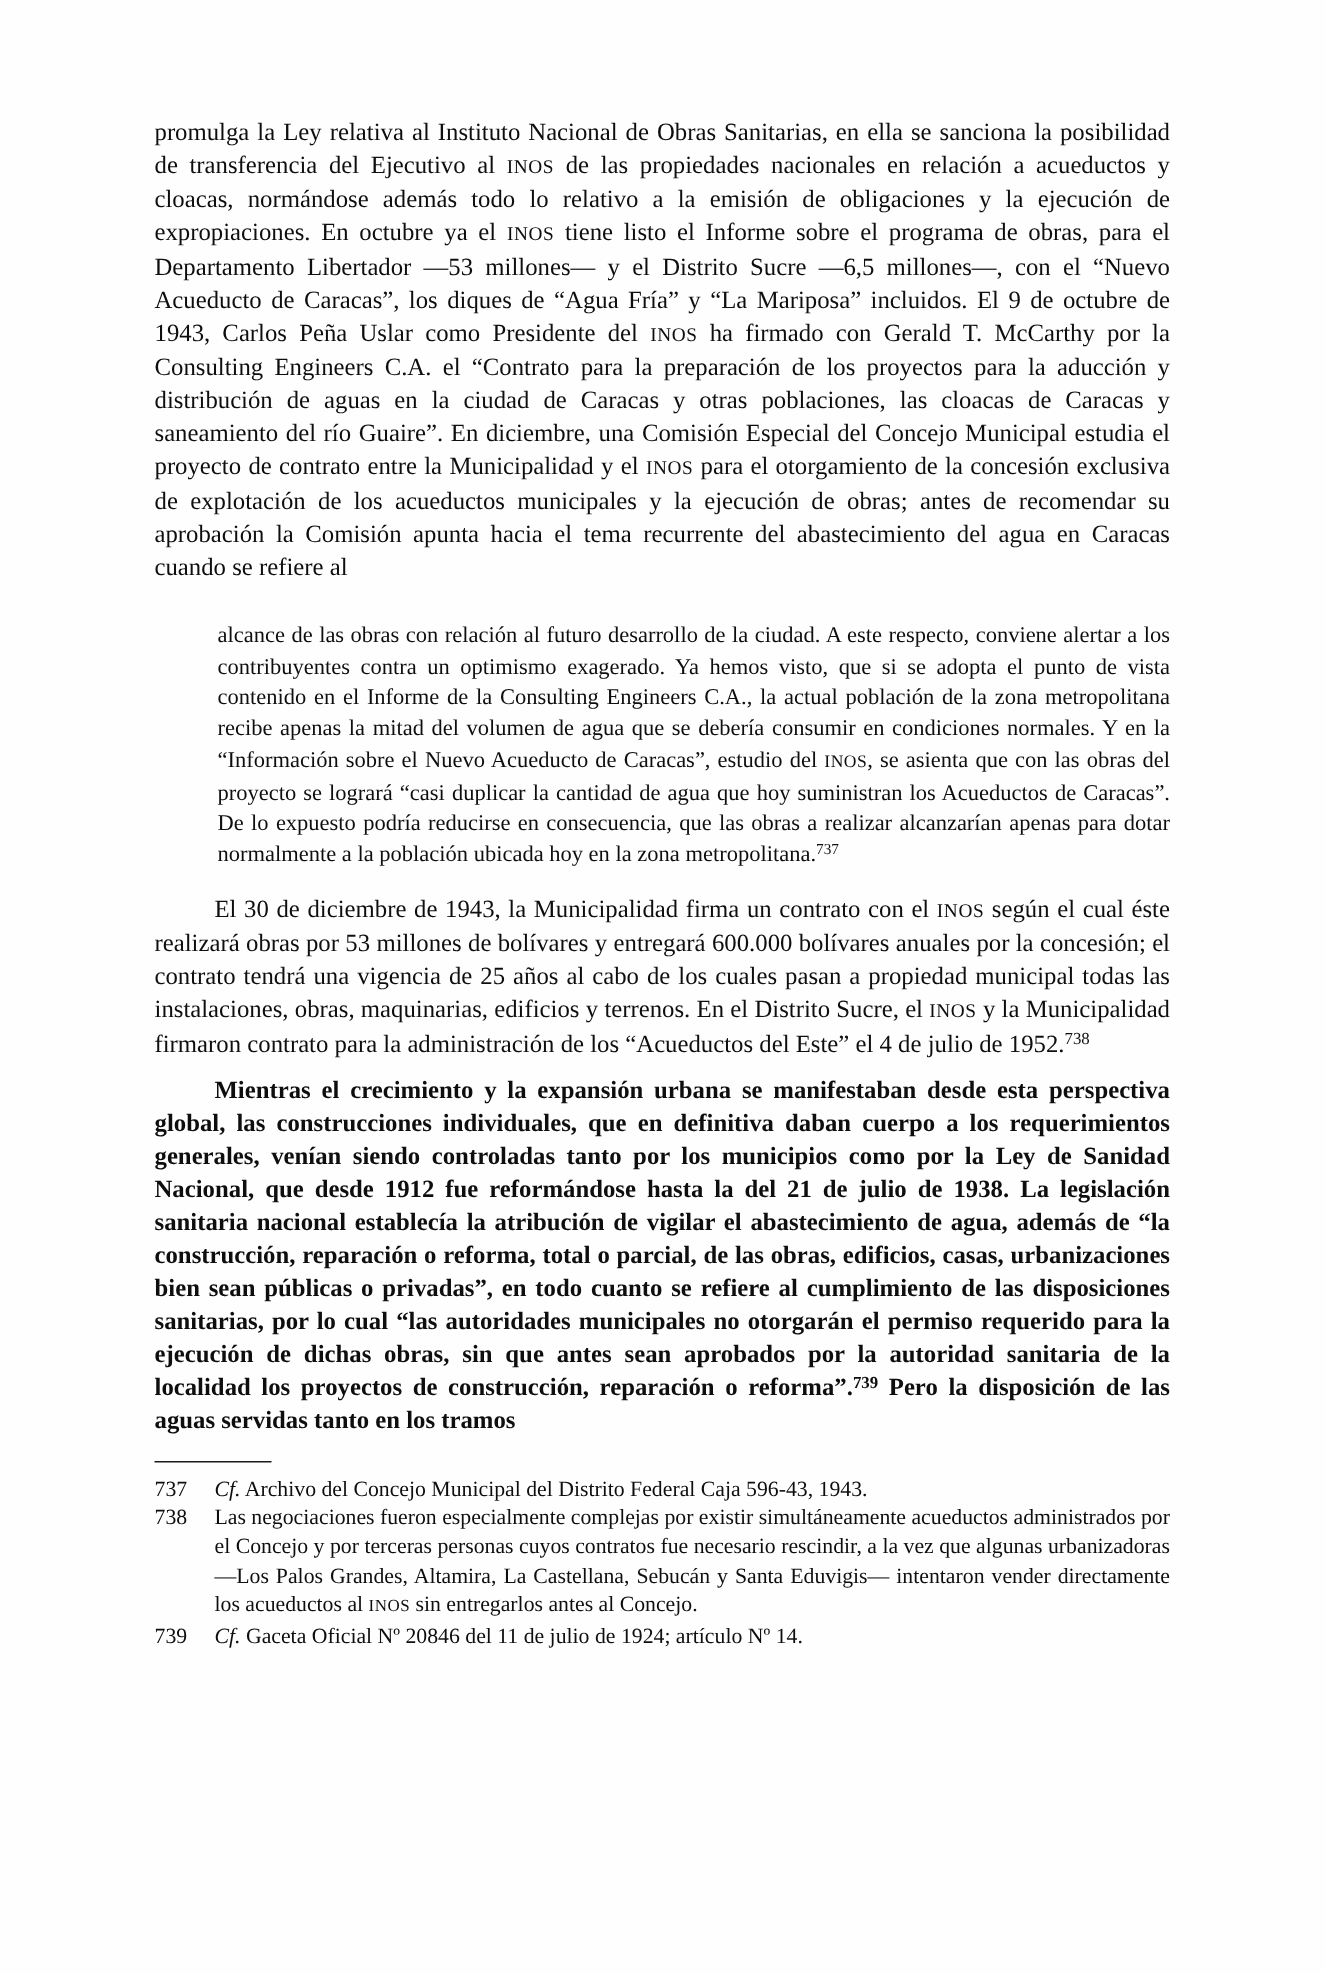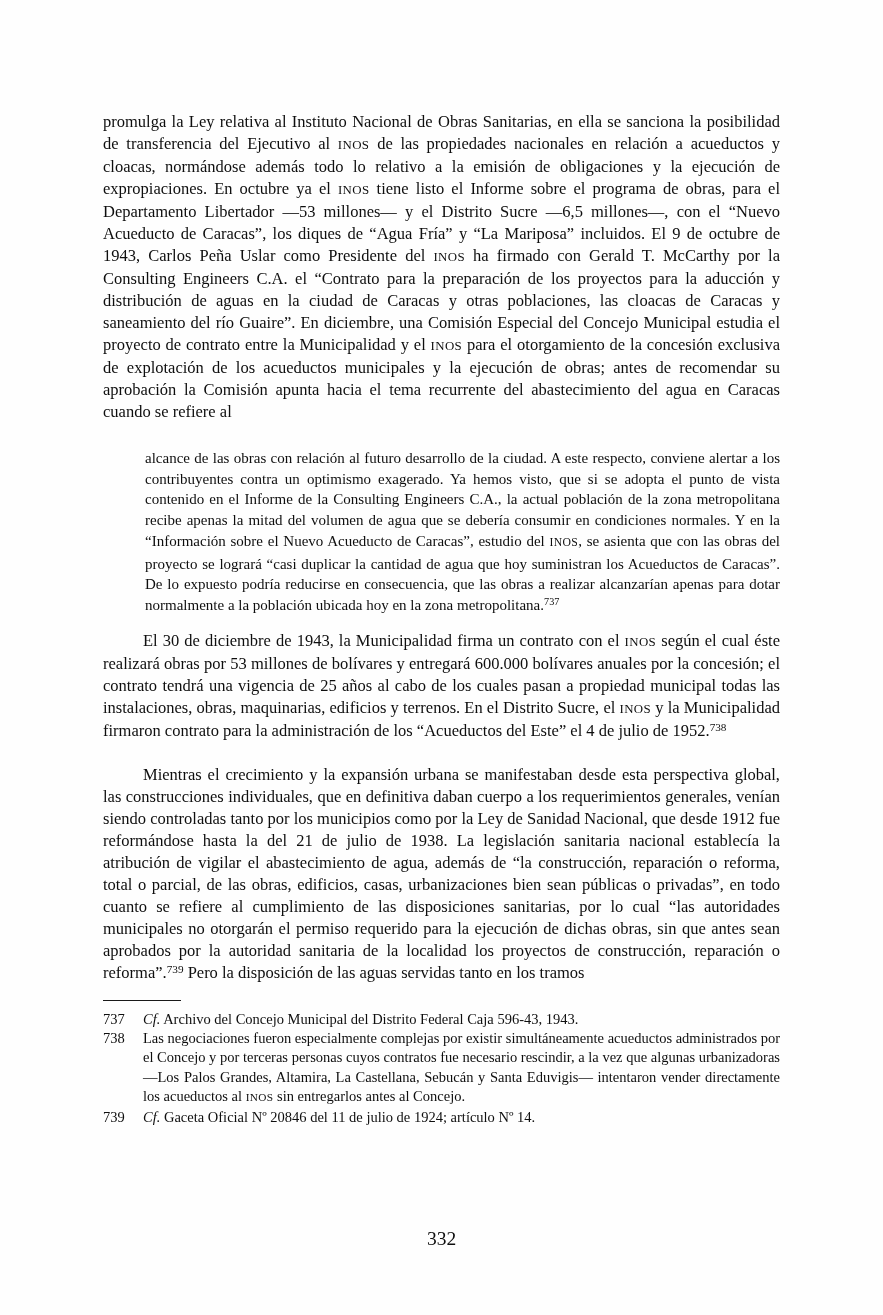--- a/index.html
+++ b/index.html
@@ -6,30 +6,30 @@
   .page {
     position: relative;
     width: 883px;
     height: 1315px;
     background: #fefefe;
     color: #0e0e0e;
     font-family: "Liberation Serif", "DejaVu Serif", serif;
     overflow: hidden;
   }
   .content {
-    padding: 111px 103px 0 103px;
+    padding: 77px 103px 0 103px;
   }
   .bp {
     margin: 0;
     font-size: 16.5px;
     line-height: 22px;
     text-align: justify;
   }
   .indent { text-indent: 40px; }
-  .mt { margin-top: 22px; }
+  .mt { margin-top: 9px; font-weight: bold; }
   .quote {
     margin: 25px 0 14px 42px;
     font-size: 15px;
     line-height: 20.7px;
     text-align: justify;
   }
   .sc { font-size: 0.78em; letter-spacing: 0.03em; }
   sup.ref {
     font-size: 0.68em;
     line-height: 0;
@@ -87,14 +87,13 @@
         <span class="fn-text">Las negociaciones fueron especialmente complejas por existir simultáneamente acueductos administrados por el Concejo y por terceras personas cuyos contratos fue necesario rescindir, a la vez que algunas urbanizadoras —Los Palos Grandes, Altamira, La Castellana, Sebucán y Santa Eduvigis— intentaron vender directamente los acueductos al <span class="sc">INOS</span> sin entregarlos antes al Concejo.</span>
       </div>
 
       <div class="fn">
         <span class="fn-num">739</span>
         <span class="fn-text"><i>Cf.</i> Gaceta Oficial Nº 20846 del 11 de julio de 1924; artículo Nº 14.</span>
       </div>
     </div>
   </div>
 
-  <div class="page-number">332</div>
 </div>
 
 </body></html>

